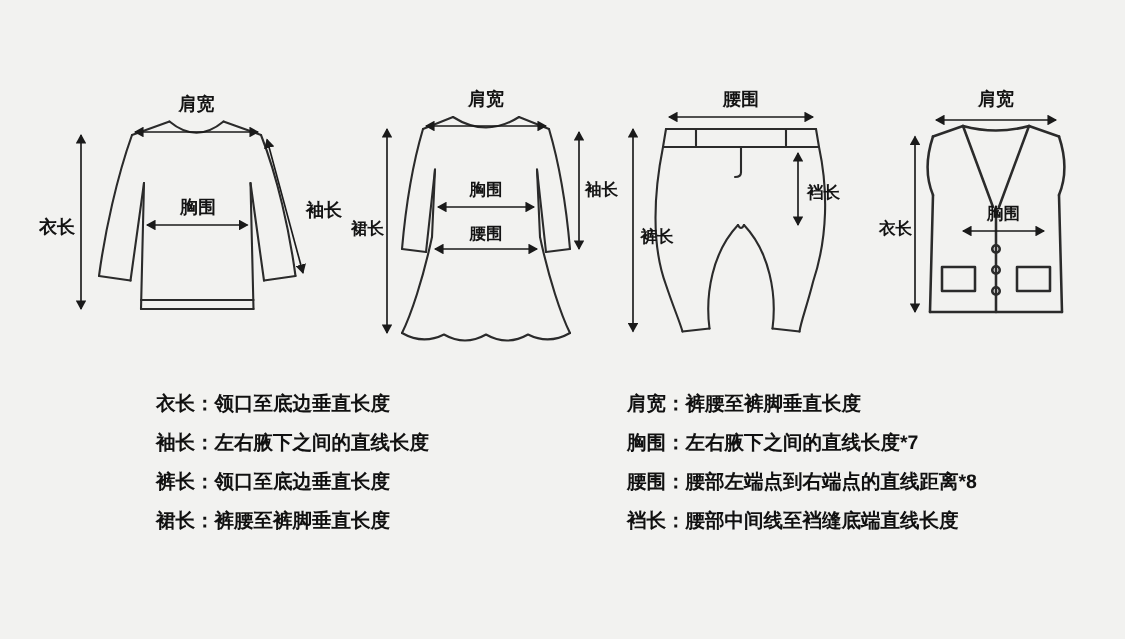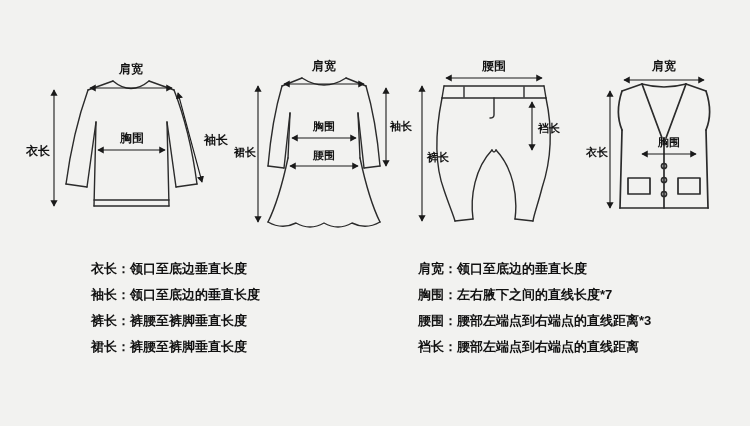--- a/index.html
+++ b/index.html
@@ -15,21 +15,21 @@
   }
   svg text.sm{font-size:11px}
   .garment path,.garment rect,.garment circle{
     fill:none;stroke:#2b2b2b;stroke-width:1.4;
     stroke-linecap:round;stroke-linejoin:round;
   }
   .garment.heavy path,.garment.heavy rect,.garment.heavy circle{stroke-width:1.7}
   .meas line{stroke:#1a1a1a;stroke-width:1.1}
   .defs{position:absolute;font-weight:bold;font-size:13px;color:#111}
   .def-line{height:26px;line-height:26px;white-space:nowrap}
-  .defs-left{left:91px;top:256px}
+  .defs-left{left:104px;top:256px}
   .defs-right{left:418px;top:256px}
 </style>
 </head>
 <body>
 
 <div style="width:598px;height:426px;position:relative">
 
   <svg width="0" height="0" style="position:absolute" aria-hidden="true">
     <defs>
       <marker id="arr" viewBox="0 0 10 10" refX="8" refY="5" markerWidth="6.5" markerHeight="6.5" orient="auto-start-reverse">
@@ -148,25 +148,25 @@
       <line x1="26" y1="33" x2="26" y2="150" marker-start="url(#arr)" marker-end="url(#arr)"></line>
       <line x1="58" y1="96" x2="112" y2="96" marker-start="url(#arr)" marker-end="url(#arr)"></line>
     </g>
     <text x="80" y="12" text-anchor="middle">肩宽</text>
     <text x="2" y="98" class="sm">衣长</text>
     <text x="85" y="88" text-anchor="middle" class="sm">胸围</text>
   </svg>
 
   <div class="defs defs-left">
     <div class="def-line">衣长：领口至底边垂直长度</div>
-    <div class="def-line">袖长：领口至底边的垂直长度</div>
-    <div class="def-line">裤长：裤腰至裤脚垂直长度</div>
+    <div class="def-line">袖长：左右腋下之间的直线长度</div>
+    <div class="def-line">裤长：领口至底边垂直长度</div>
     <div class="def-line">裙长：裤腰至裤脚垂直长度</div>
   </div>
 
   <div class="defs defs-right">
-    <div class="def-line">肩宽：领口至底边的垂直长度</div>
+    <div class="def-line">肩宽：裤腰至裤脚垂直长度</div>
     <div class="def-line">胸围：左右腋下之间的直线长度*7</div>
-    <div class="def-line">腰围：腰部左端点到右端点的直线距离*3</div>
-    <div class="def-line">裆长：腰部左端点到右端点的直线距离</div>
+    <div class="def-line">腰围：腰部左端点到右端点的直线距离*8</div>
+    <div class="def-line">裆长：腰部中间线至裆缝底端直线长度</div>
   </div>
 
 </div>
 
 </body></html>

